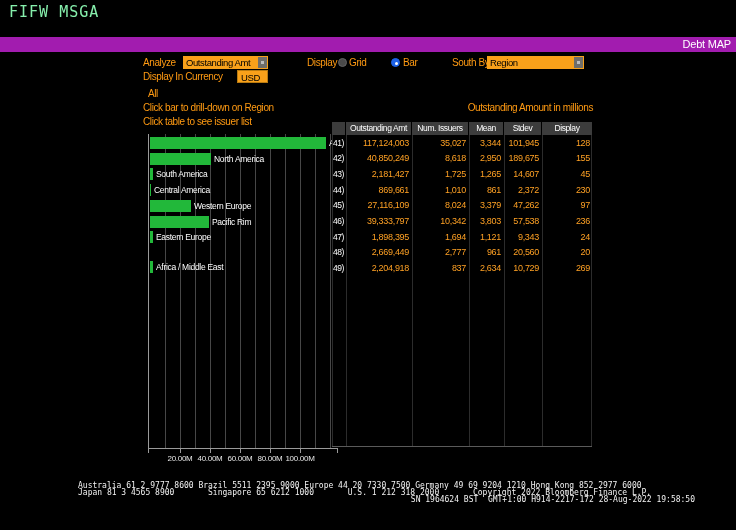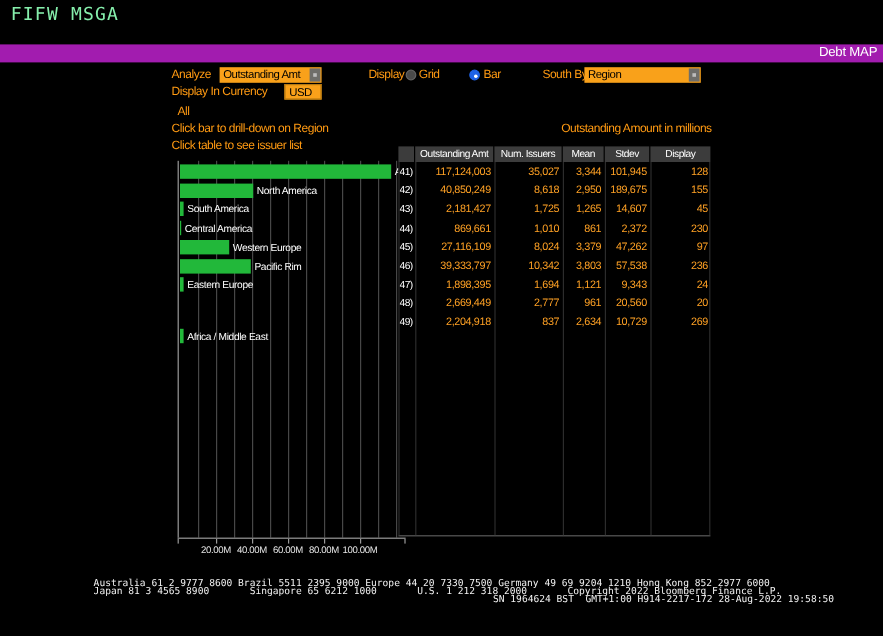--- a/index.html
+++ b/index.html
@@ -135,21 +135,21 @@
     <div class="bar" style="width: 59px; background: rgb(34, 184, 58);"></div>
     <span class="bar-label" style="left: 62px;">Pacific Rim</span>
   </div>
 
   <div class="bar-row" style="top: 97.2px;">
     <div class="bar" style="width: 3px; background: rgb(34, 184, 58);"></div>
     <span class="bar-label" style="left: 6px;">Eastern Europe</span>
   </div>
 
 
-  <div class="bar-row" style="top: 140px;">
+  <div class="bar-row" style="top: 127px;">
     <div class="bar" style="width: 3px; background: rgb(34, 184, 58);"></div>
     <span class="bar-label" style="left: 6px;">Africa / Middle East</span>
   </div>
 </div>
   <div class="xaxis"></div>
   <div id="ticks">
       <div class="tick" style="left: 0px;"></div>
       <div class="tick" style="left: 189px;"></div>
       <div class="tick" style="left: 32px;"></div>
       <div class="ticklabel" style="left: 32px;">20.00M</div>

